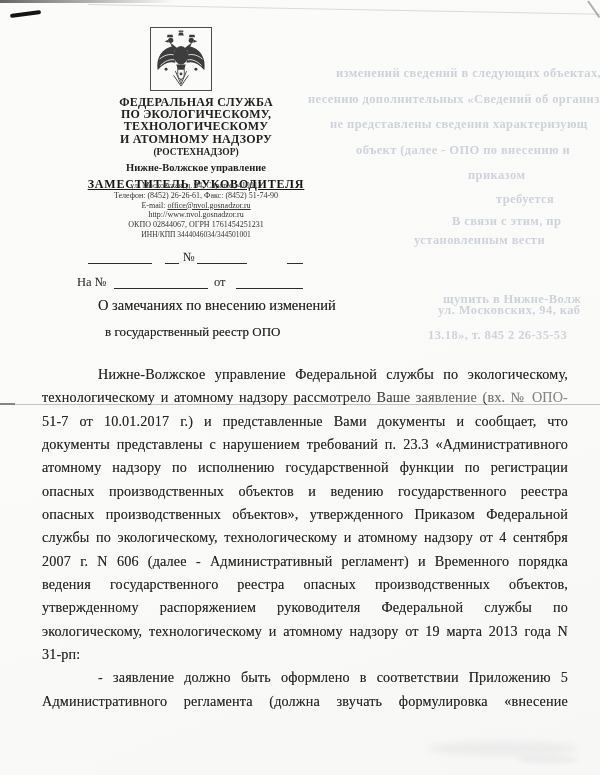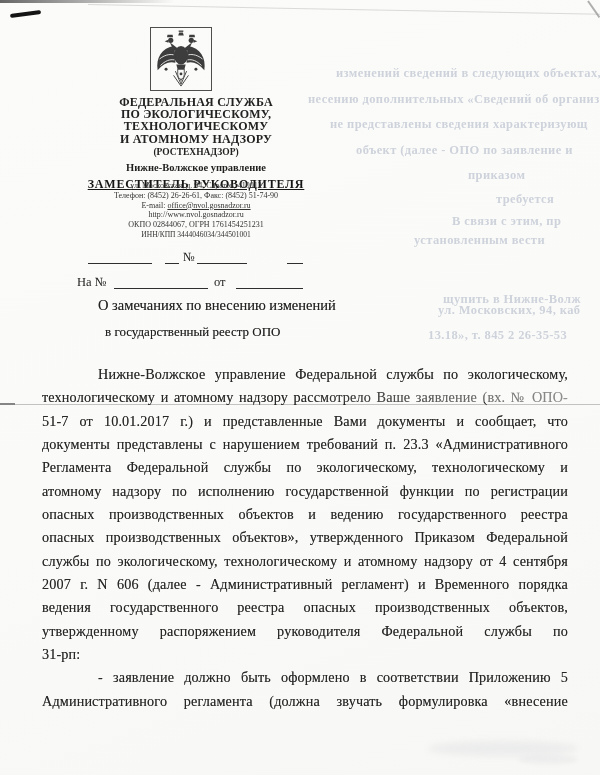--- a/index.html
+++ b/index.html
@@ -74,21 +74,21 @@
   <div class="black-dash"></div>
   <div class="fold-line"></div>
   <div class="fold-dash"></div>
   <div class="smudge1"></div>
   <div class="smudge2"></div>
 
   <div class="bleed">
     <span class="b1">изменений сведений в следующих объектах, лис</span>
     <span class="b2">несению дополнительных «Сведений об организа</span>
     <span class="b3">не представлены сведения характеризующ</span>
-    <span class="b4">объект (далее - ОПО по заявление и</span>
+    <span class="b4">объект (далее - ОПО по внесению и</span>
     <span class="b5">приказом</span>
     <span class="b6">требуется</span>
     <span class="b7">В связи с этим, пр</span>
     <span class="b8">установленным вести</span>
     <span class="b9">щупить в Нижне-Волж</span>
     <span class="b10">ул. Московских, 94, каб</span>
     <span class="b11">13.18», т. 845 2 26-35-53</span>
   </div>
 
   <div class="emblem-box">
@@ -148,28 +148,28 @@
   <div class="uline" style="left:236px;top:288px;width:67px;"></div>
 
   <div class="subj1">О замечаниях по внесению изменений</div>
   <div class="subj2">в государственный реестр ОПО</div>
 
   <div class="body-text">
     <div class="bline indent">Нижне-Волжское управление Федеральной службы по экологическому,</div>
     <div class="bline">технологическому и атомному надзору рассмотрело Ваше заявление (вх. № ОПО-</div>
     <div class="bline">51-7 от 10.01.2017 г.) и представленные Вами документы и сообщает, что</div>
     <div class="bline">документы представлены с нарушением требований п. 23.3 «Административного</div>
-    <div class="bline">Регламента Федеральной службы по экологическому, технологическому и</div>
     <div class="bline">атомному надзору по исполнению государственной функции по регистрации</div>
     <div class="bline">опасных производственных объектов и ведению государственного реестра</div>
     <div class="bline">опасных производственных объектов», утвержденного Приказом Федеральной</div>
     <div class="bline">службы по экологическому, технологическому и атомному надзору от 4 сентября</div>
     <div class="bline">2007 г. N 606 (далее - Административный регламент) и Временного порядка</div>
     <div class="bline">ведения государственного реестра опасных производственных объектов,</div>
     <div class="bline">утвержденному распоряжением руководителя Федеральной службы по</div>
+    <div class="bline">экологическому, технологическому и атомному надзору от 19 марта 2013 года N</div>
     <div class="bline left">31-рп:</div>
     <div class="bline indent">- заявление должно быть оформлено в соответствии Приложению 5</div>
     <div class="bline">Административного регламента (должна звучать формулировка «внесение</div>
   </div>
 
   <div class="fade-patch"></div>
 
 </div>
 
 </body></html>

